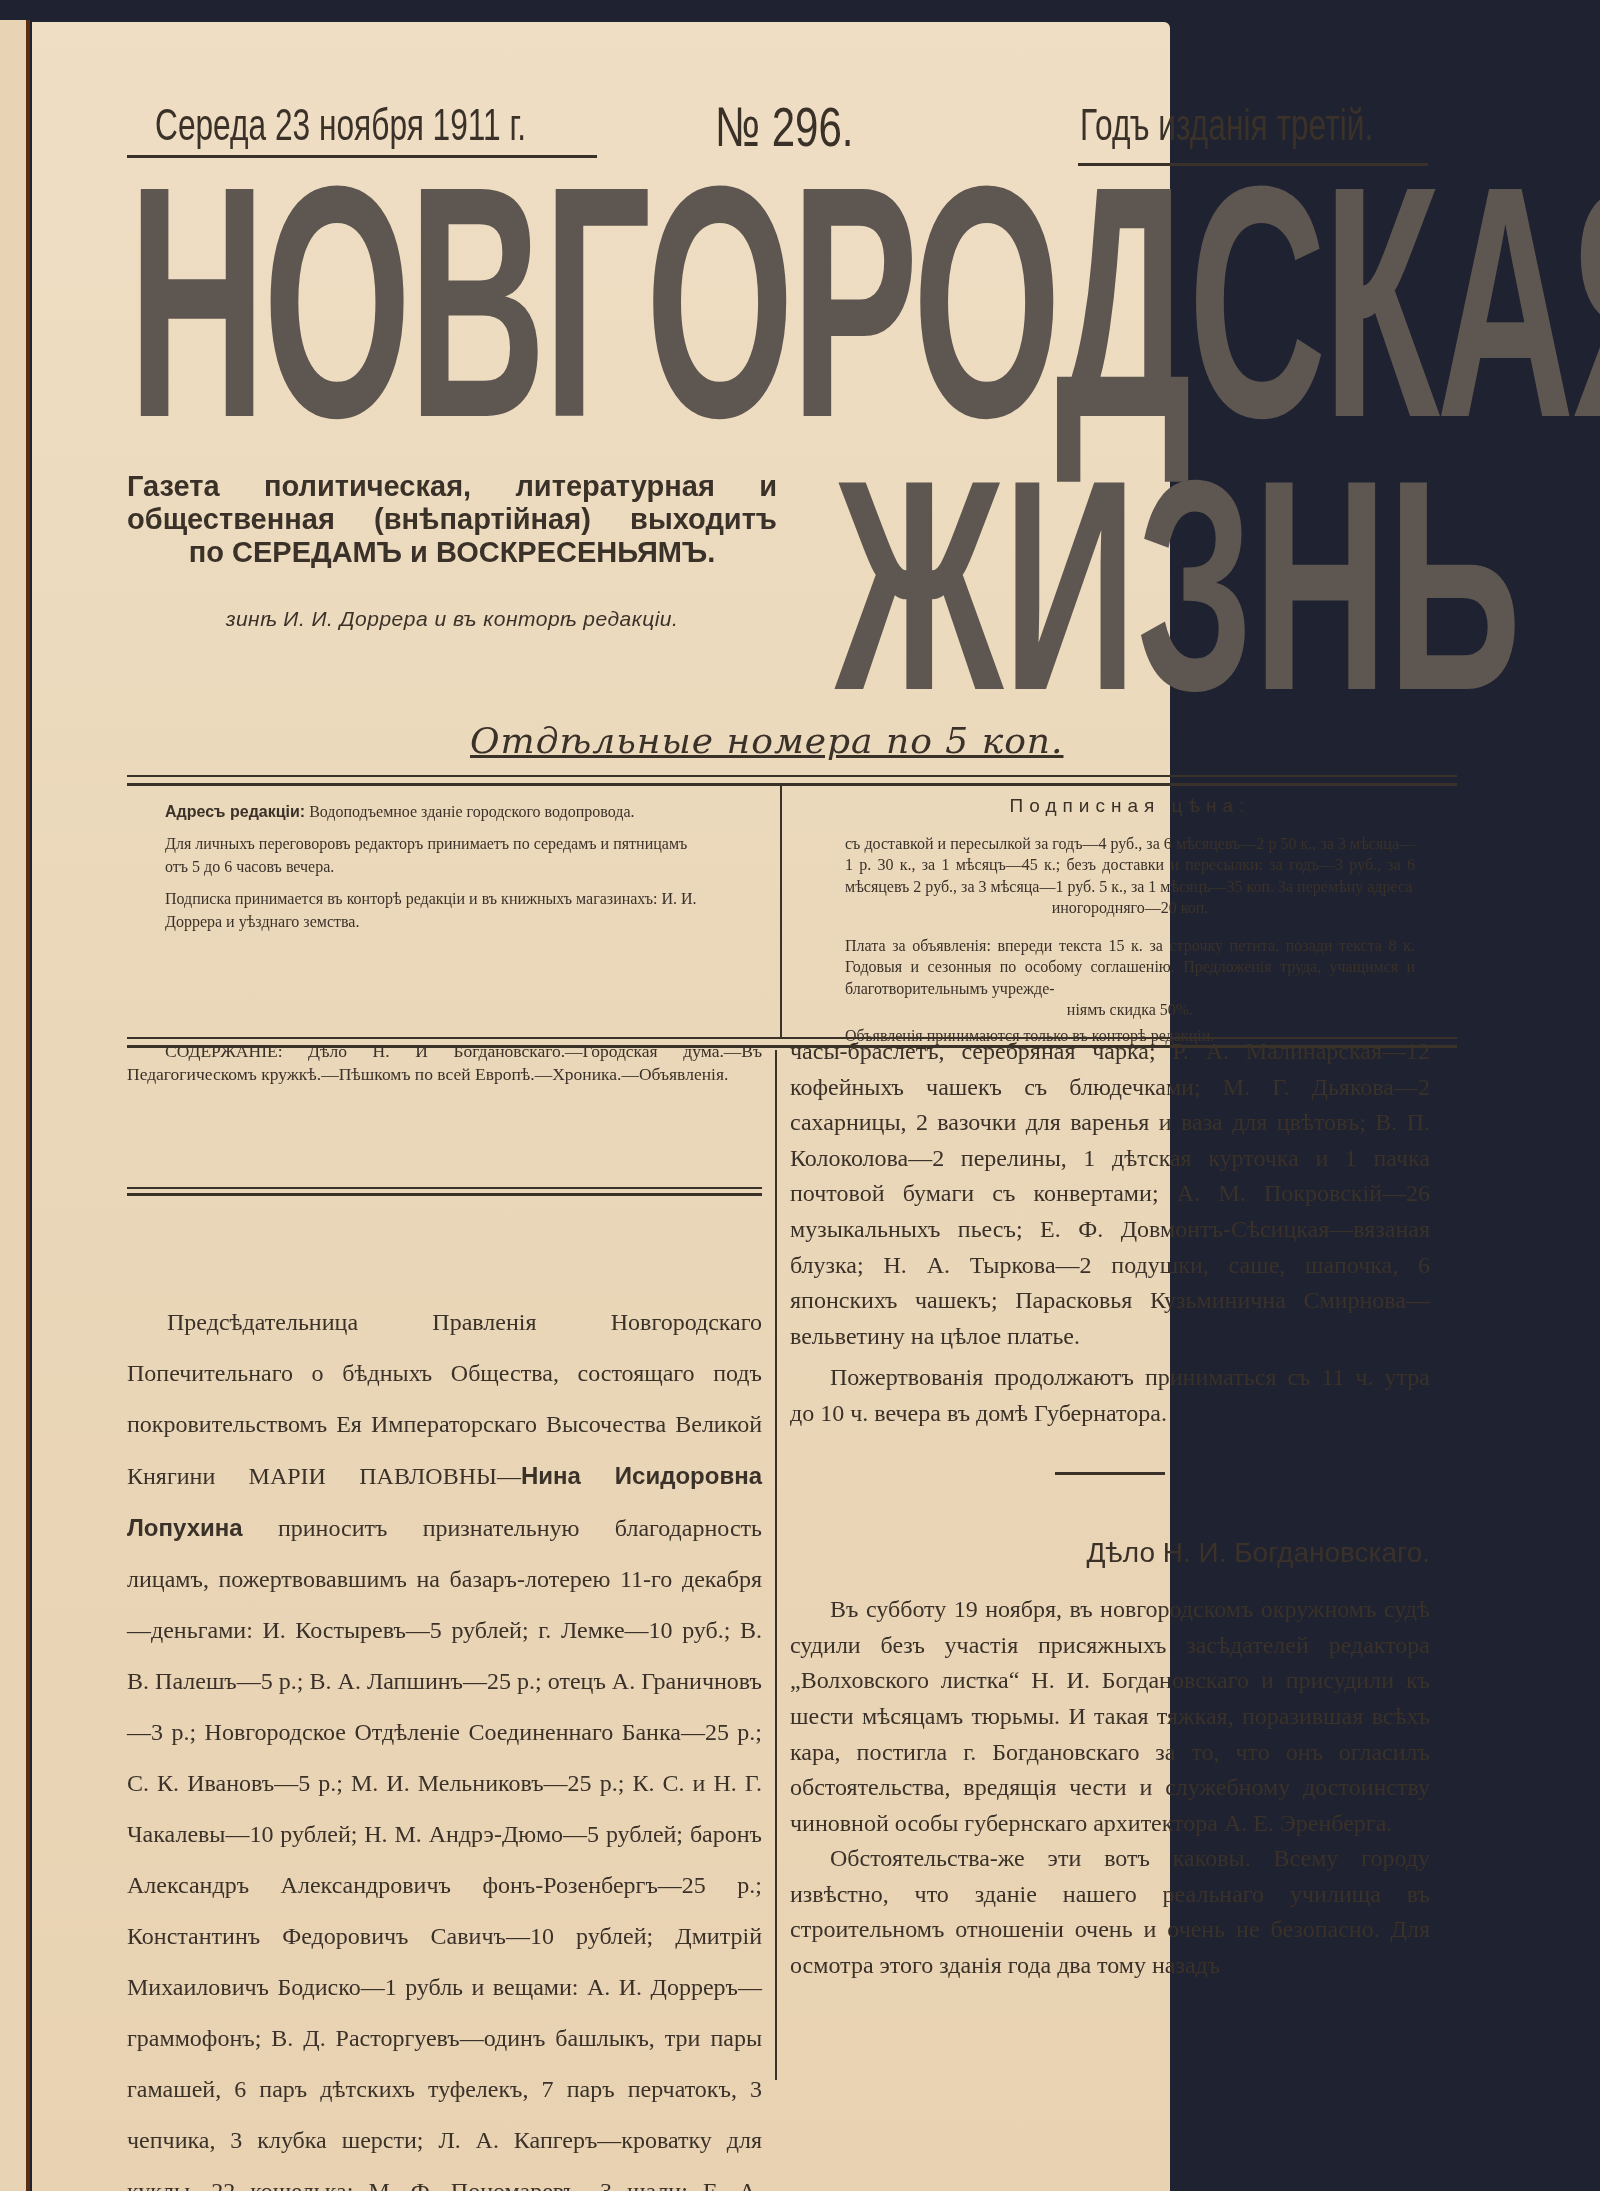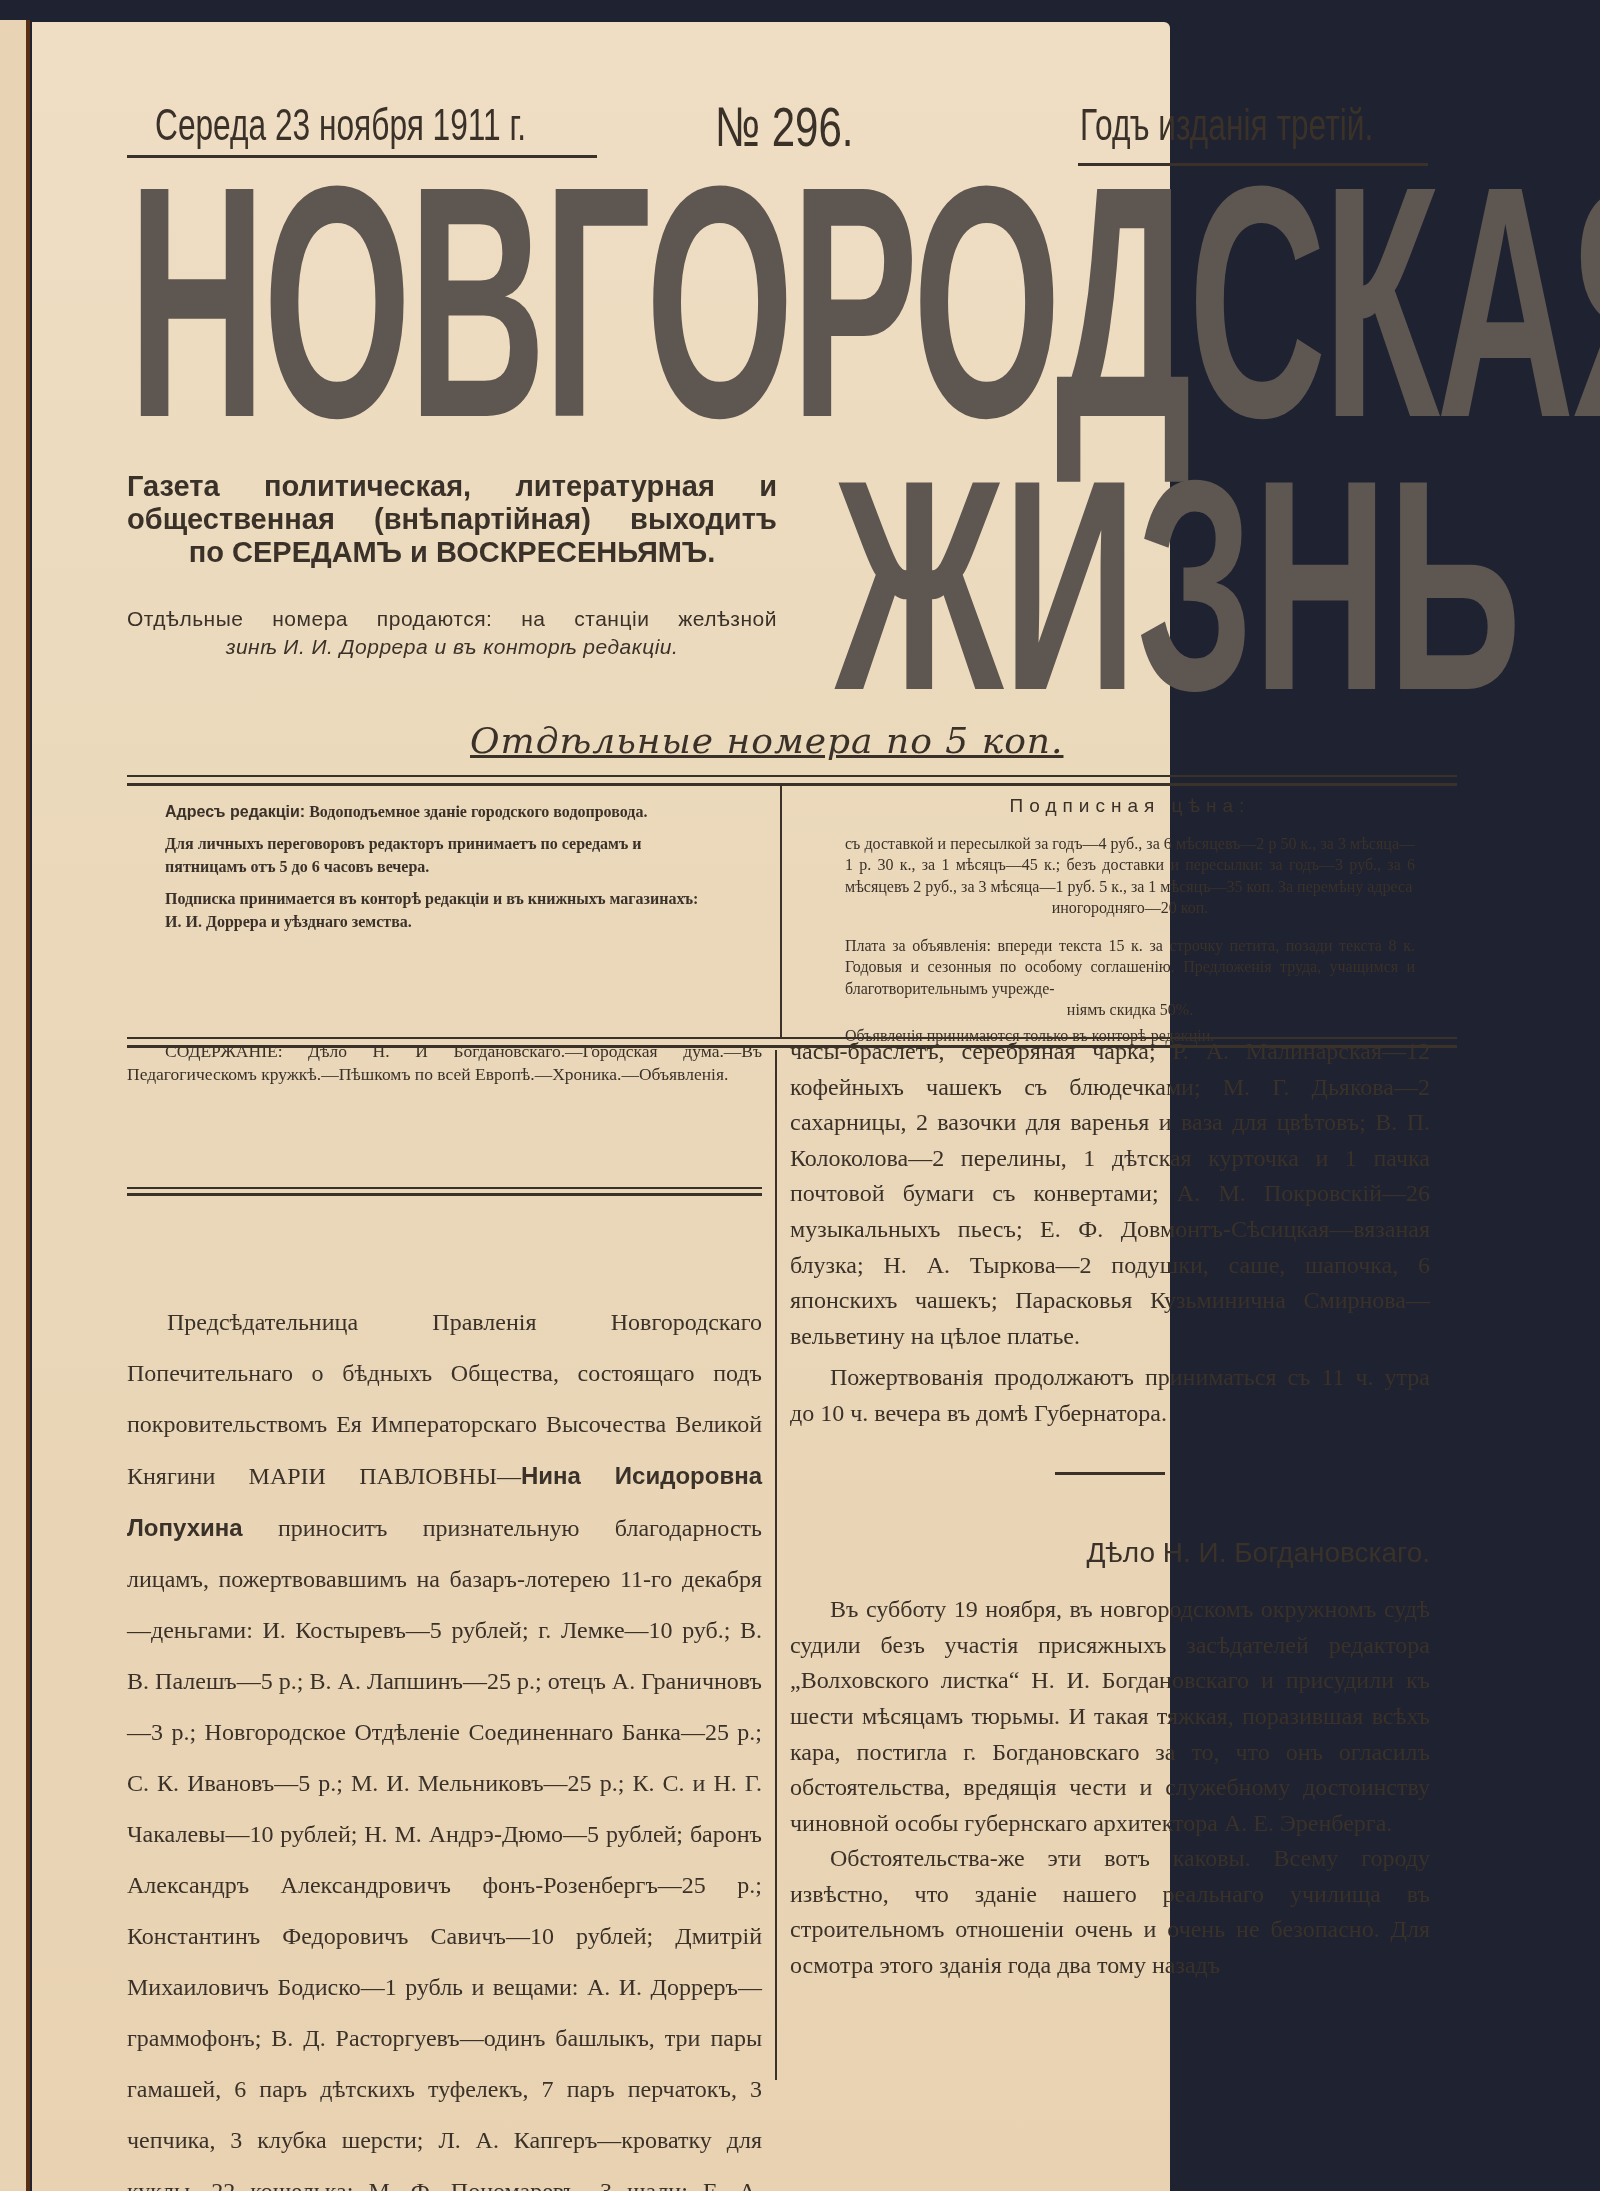--- a/index.html
+++ b/index.html
@@ -39,21 +39,21 @@
   .tagline .l3 { text-align:center; text-align-last:center; }
   .sales { left:127px; top:603px; width:650px; font-family:"Liberation Sans","DejaVu Sans",sans-serif; font-size:21px; line-height:28px; text-align:justify; color:#3a3129; letter-spacing:0.5px;}
   .sales .c { text-align:center;font-style:italic; }
 
   .price-line { left:470px; top:720px; font-family:"DejaVu Serif","Liberation Serif",serif; font-style:italic; font-size:36px; color:#3a3129; white-space:nowrap; letter-spacing:1px;text-decoration:underline;}
 
   .rule-double { height:6px; border-top:2px solid #3a3129; border-bottom:3px solid #3a3129; }
   .vline { width:2px; background:#3a3129; }
 
   .info-left { left:165px; top:800px; width:550px; font-size:16px; line-height:23px; color:#3a3129; }
-  .info-left p { margin:0 16px 9px 0; text-indent:0;font-weight:bold; }
+  .info-left p { margin:0 16px 9px 0; text-indent:0; }
   .info-left b { font-family:"Liberation Sans","DejaVu Sans",sans-serif; }
   .info-right { left:845px; top:795px; width:570px; font-size:16px; line-height:21.5px; color:#3a3129; text-align:justify;}
   .info-right h3 { margin:0 0 2px 0; font-weight:normal; text-align:center; font-family:"Liberation Sans","DejaVu Sans",sans-serif; font-size:19px; letter-spacing:6px; }
   .info-right p { margin:16px 0 4px 0; }
   .info-right .c { text-align:center; display:block; }
 
   .contents { left:127px; top:1040px; width:635px; font-size:17.5px; line-height:23px; text-align:justify; color:#3a3129; }
   .contents .ind { display:inline-block; width:38px; }
 
   .col-left { left:127px; top:1295px; width:635px; font-size:24px; line-height:51px; text-align:justify; color:#3a3129; }
@@ -82,21 +82,20 @@
 
   <div class="abs mast1" style="left:96px;top:160px;">НОВГОРОДСКАЯ</div>
   <div class="abs mast2" style="left:803px;top:453px;">ЖИЗНЬ</div>
 
   <div class="abs tagline" style="left:95px;top:448px;">
     <div>Газета политическая, литературная и</div>
     <div>общественная (внѣпартійная) выходитъ</div>
     <div class="l3">по СЕРЕДАМЪ и ВОСКРЕСЕНЬЯМЪ.</div>
   </div>
   <div class="abs sales" style="left:95px;top:583px;">
-    <div style="text-align-last:justify;">Отдѣльные номера продаются: на станціи желѣзной</div>
     <div class="c">зинѣ И. И. Доррера и въ конторѣ редакціи.</div>
   </div>
 
   <div class="abs price-line" style="left:438px;top:698px;">Отдѣльные номера по 5 коп.</div>
 
   <div class="abs rule-double" style="left:95px;top:753px;width:1330px;"></div>
   <div class="abs vline" style="left:748px;top:762px;height:255px;"></div>
   <div class="abs rule-double" style="left:95px;top:1015px;width:1330px;"></div>
 
   <div class="abs info-left" style="left:133px;top:778px;">

